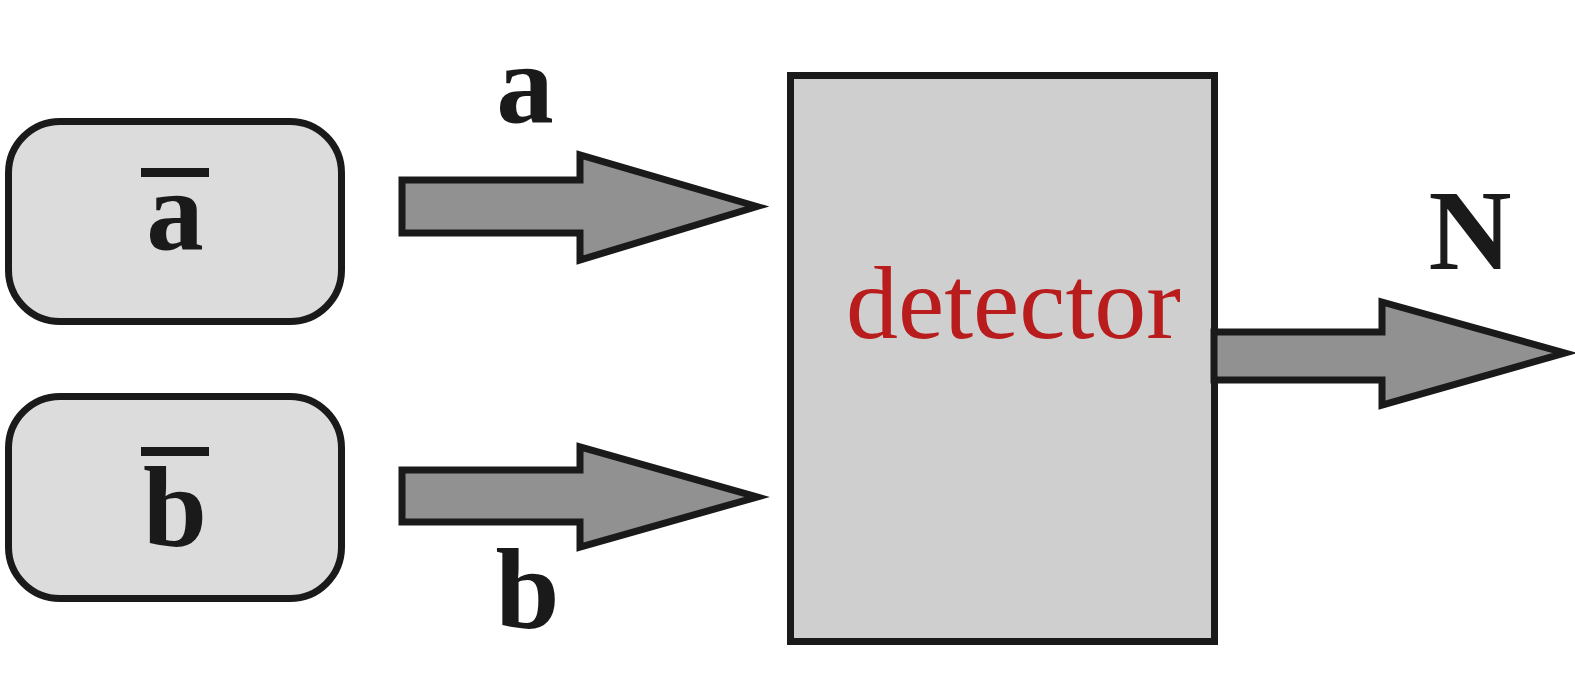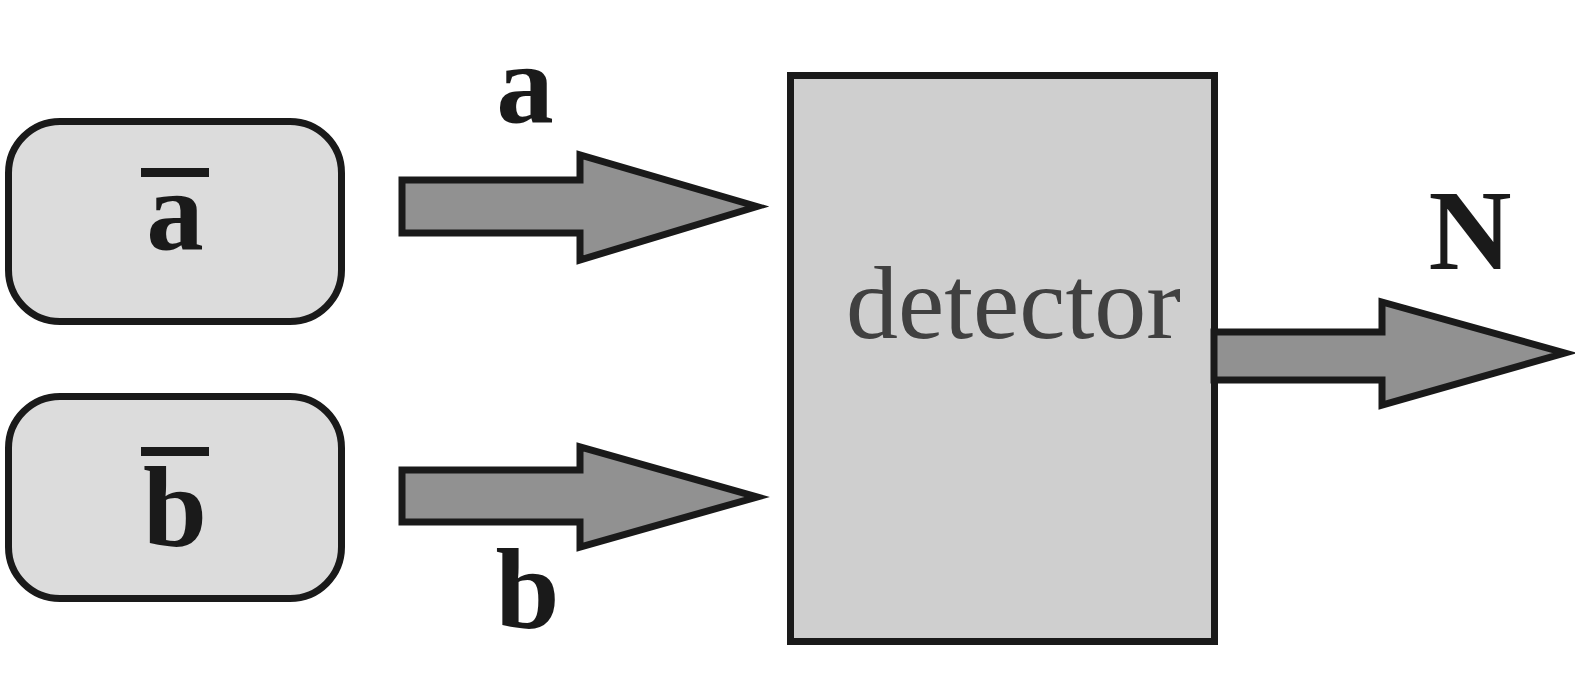--- a/index.html
+++ b/index.html
@@ -57,21 +57,21 @@
     background: var(--detector_fill, #cfcfcf);
     border: 7px solid var(--outline, #1a1a1a);
   }
   .detector-label {
     position: absolute;
     left: 22px; right: 0;
     top: 172px;
     text-align: center;
     font-size: 104px;
     line-height: 1;
-    color: #404040;
+    color: #b91c1c;
     white-space: nowrap;
   }
 
   
   .arrow-svg { position: absolute; overflow: visible; }
   .arrow-svg polygon {
     fill: var(--arrow_fill, #919191);
     stroke: var(--outline, #1a1a1a);
     stroke-width: 7;
     stroke-linejoin: miter;

